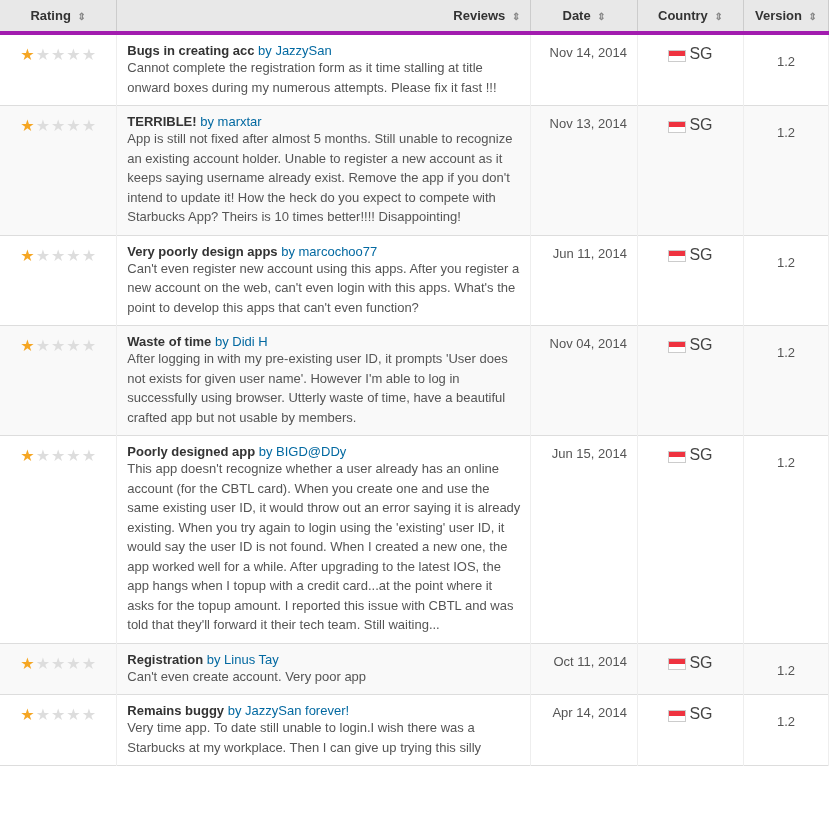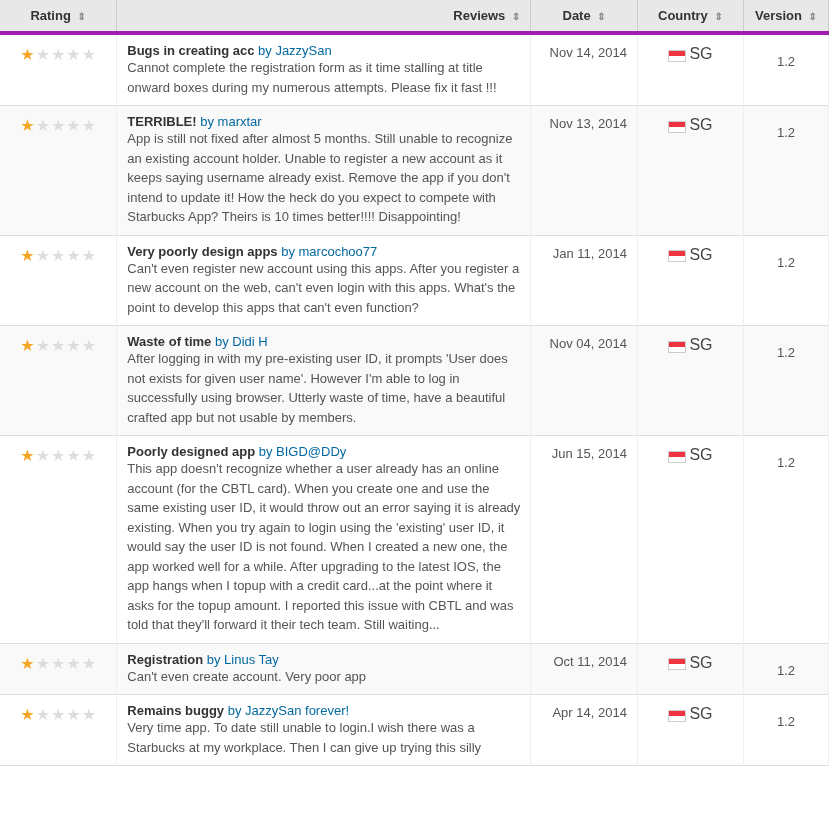--- a/index.html
+++ b/index.html
@@ -175,21 +175,21 @@
   </tr>
       <tr>
     <td class="rating-cell"><span class="stars">
             <span class="star-filled">★</span>
             <span class="star-empty">★</span>
             <span class="star-empty">★</span>
             <span class="star-empty">★</span>
             <span class="star-empty">★</span>
           </span></td>
     <td class="reviews-cell"><span class="review-title">Very poorly design apps <span class="author">by marcochoo77</span></span><div class="review-body">Can't even register new account using this apps. After you register a new account on the web, can't even login with this apps. What's the point to develop this apps that can't even function?</div></td>
-    <td class="date-cell">Jan 11, 2014</td>
+    <td class="date-cell">Jun 11, 2014</td>
     <td class="country-cell"><span class="flag-icon flag-sg"></span><span class="country-label">SG</span></td>
     <td class="version-cell">1.2</td>
   </tr>
       <tr>
     <td class="rating-cell"><span class="stars">
             <span class="star-filled">★</span>
             <span class="star-empty">★</span>
             <span class="star-empty">★</span>
             <span class="star-empty">★</span>
             <span class="star-empty">★</span>

